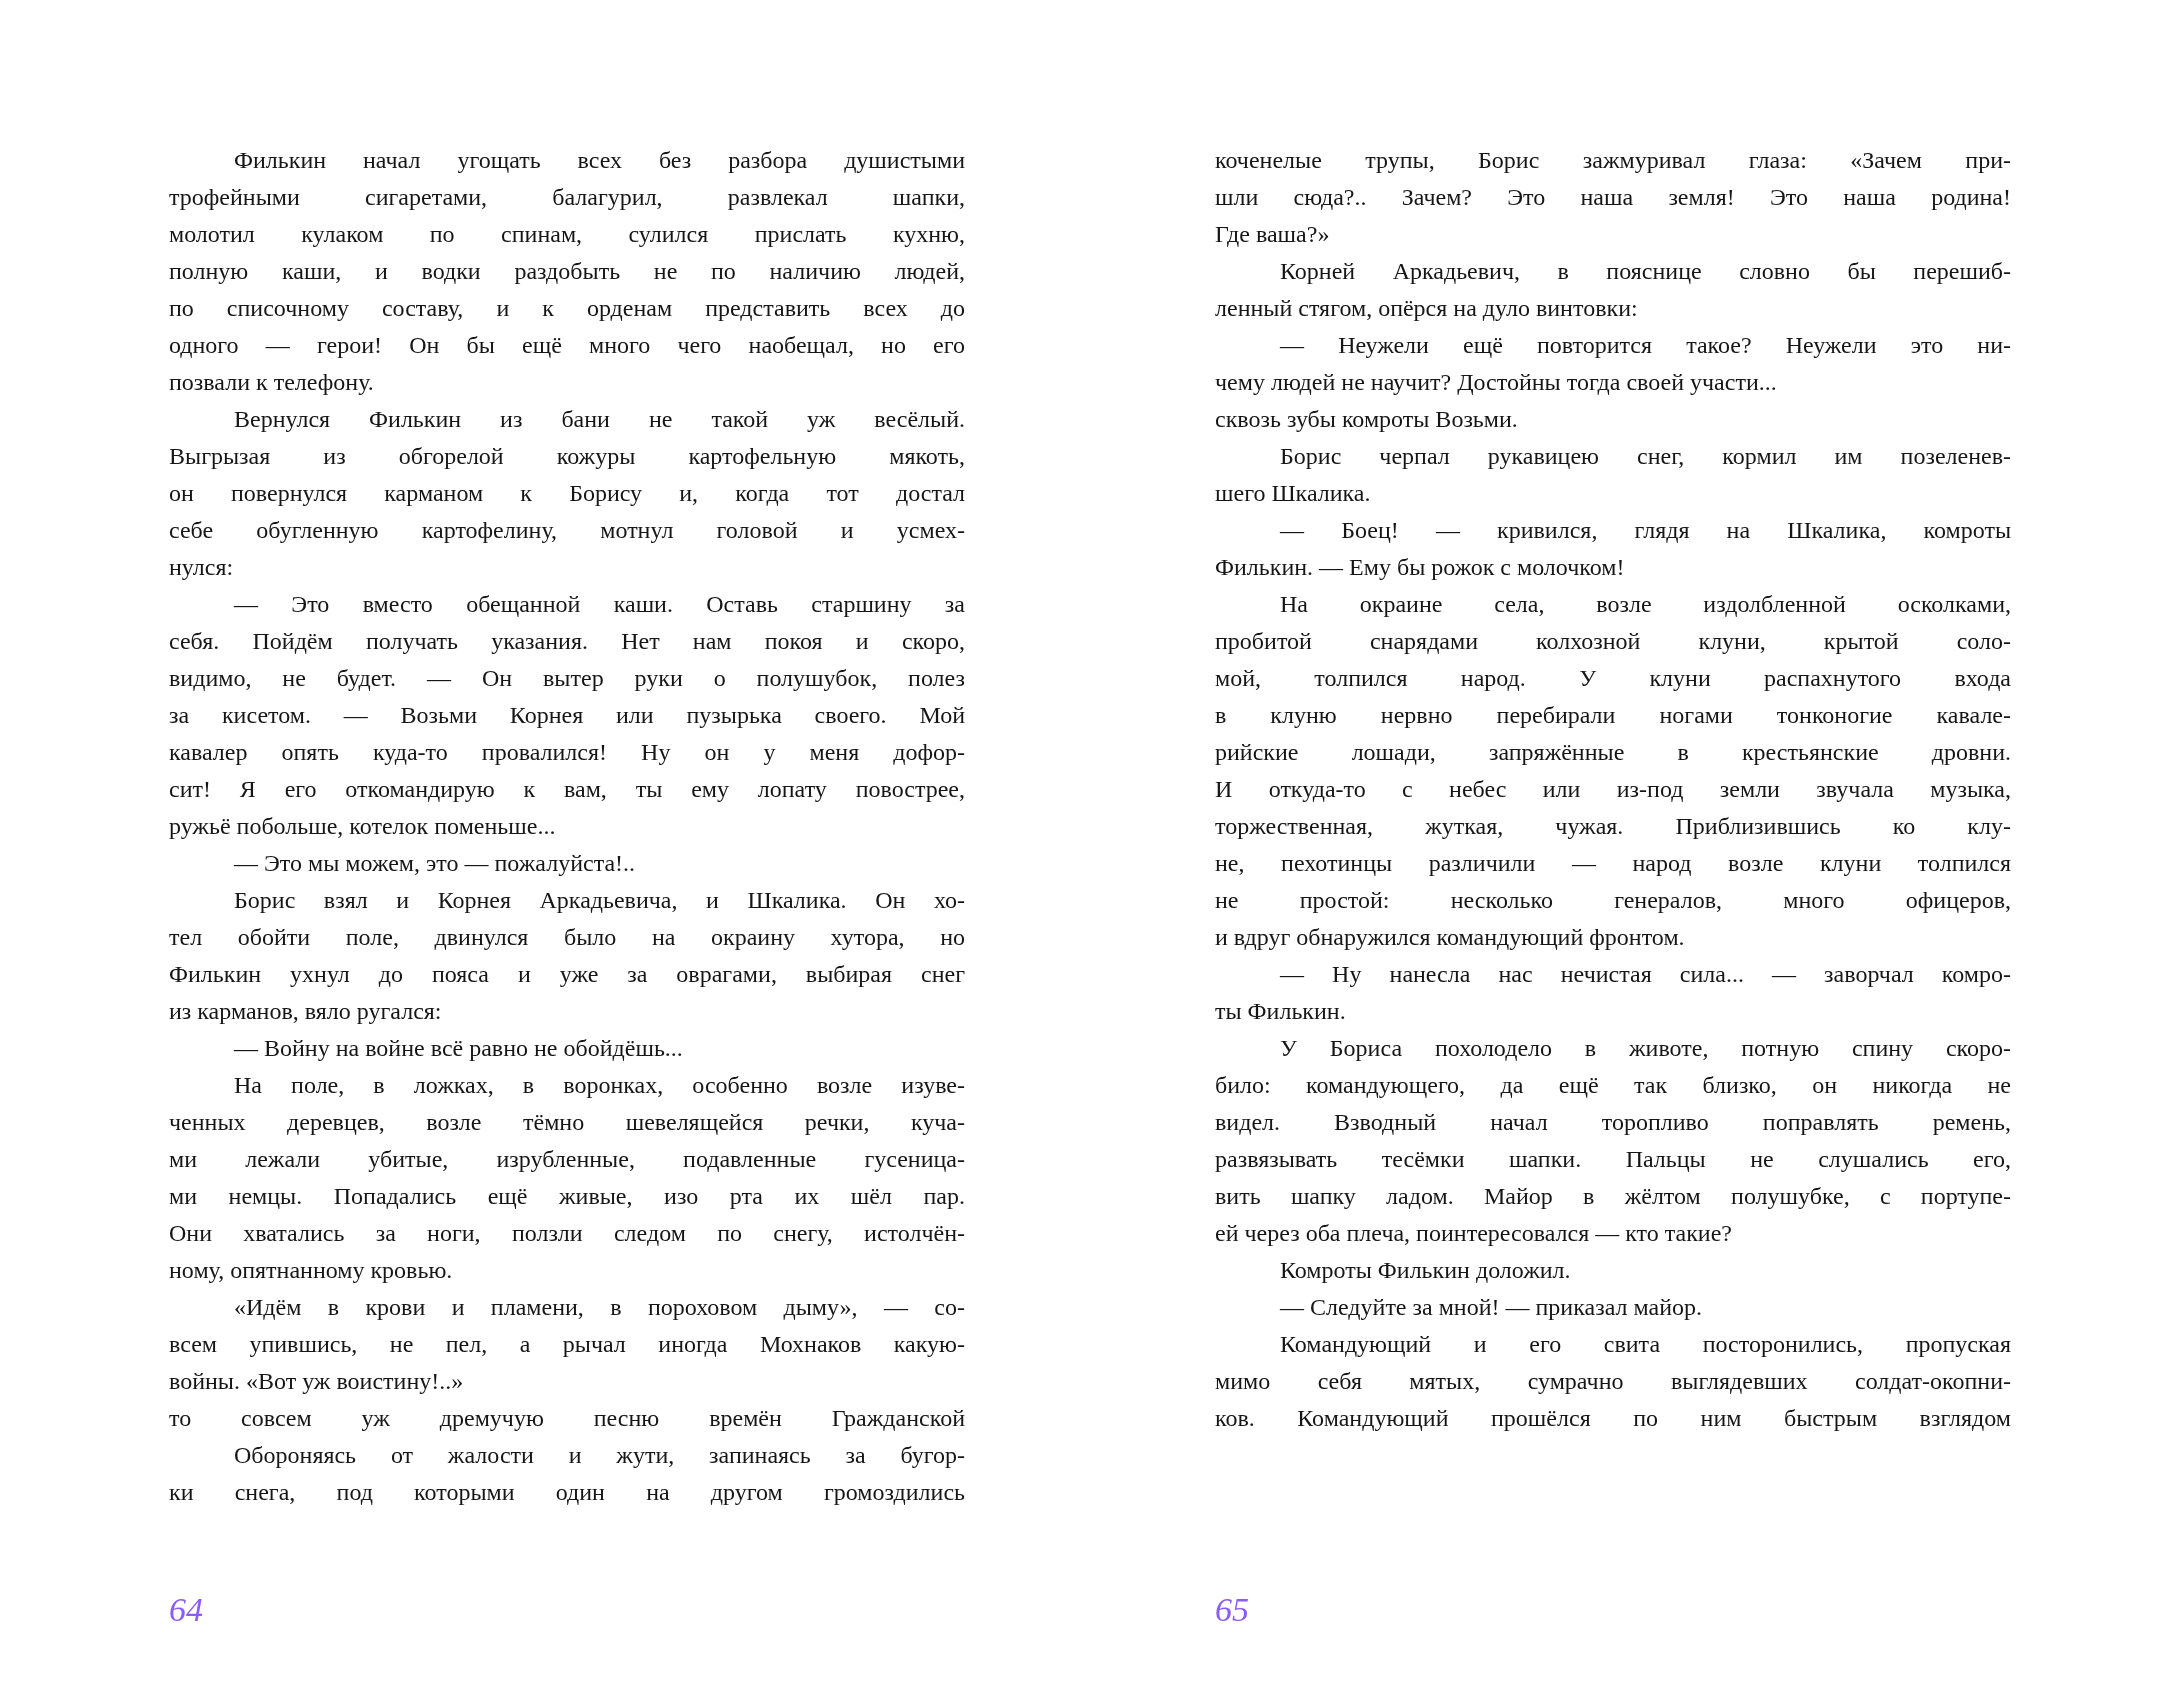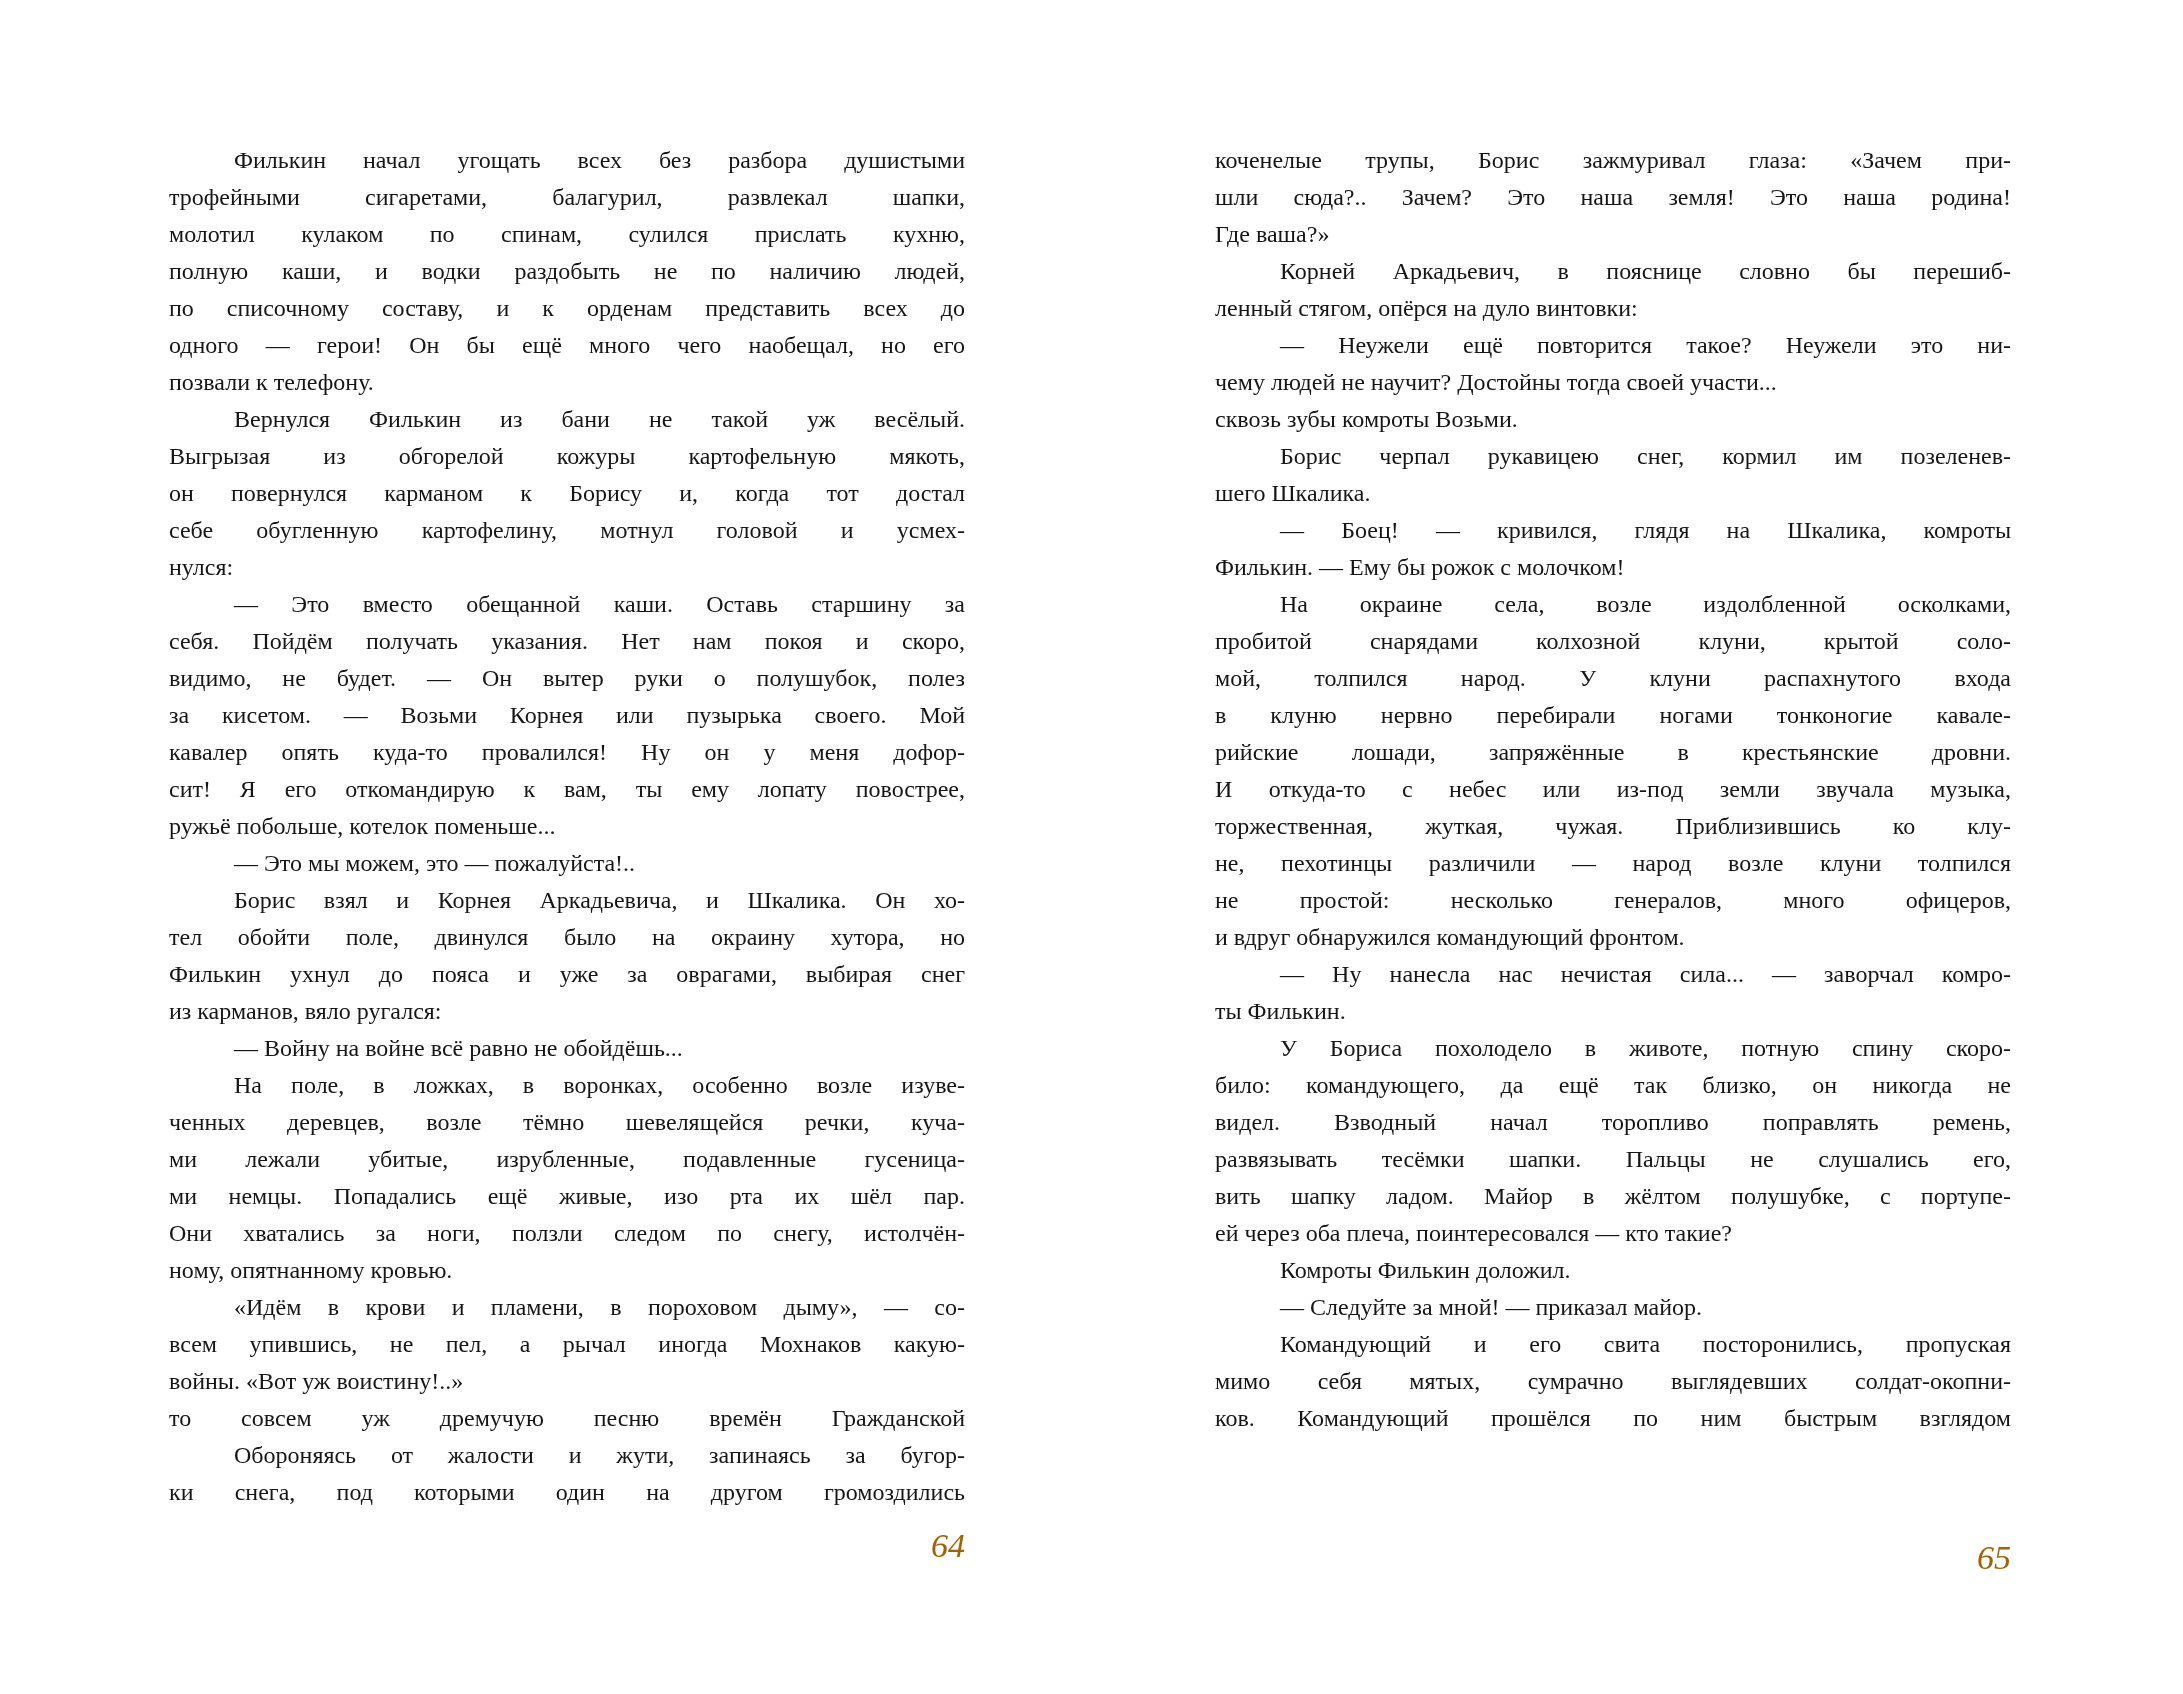--- a/index.html
+++ b/index.html
@@ -33,30 +33,30 @@
     overflow: visible;
   }
   .line.end {
     text-align-last: left;
   }
   .line.ind {
     text-indent: 65px;
   }
   .pagenum {
     position: absolute;
-    top: 1527px;
+    top: 1591px;
     width: 796px;
-    text-align: right;
+    text-align: left;
     font-size: 34px;
     line-height: 37px;
     font-style: italic;
-    color: #a16207;
+    color: #8b5cf6;
   }
   .pagenum.left  { left: 169px; }
-  .pagenum.right { left: 1215px; margin-top: 12px; }
+  .pagenum.right { left: 1215px; }
 </style>
 </head>
 <body>
 
 <div id="spread">
 
   <div class="page-text left">
       <div class="line ind">Филькин начал угощать всех без разбора душистыми</div>
       <div class="line">трофейными сигаретами, балагурил, развлекал шапки,</div>
       <div class="line">молотил кулаком по спинам, сулился прислать кухню,</div>

